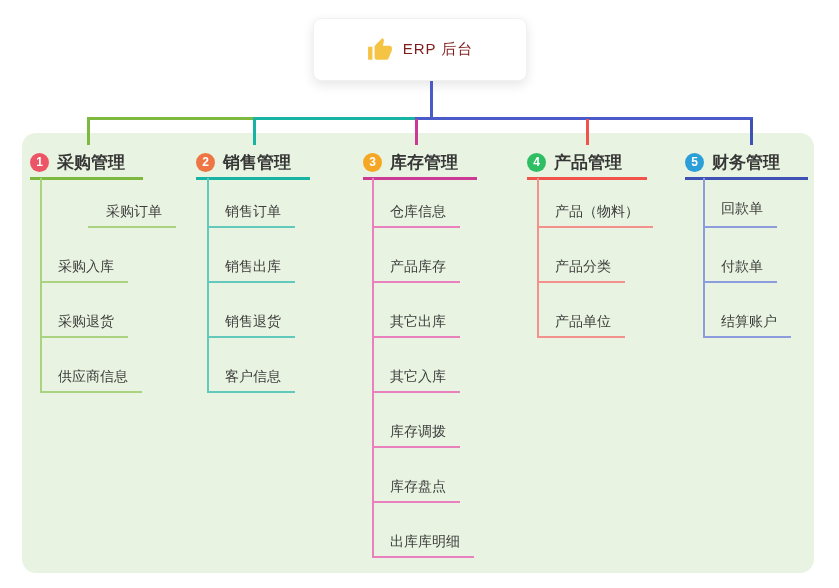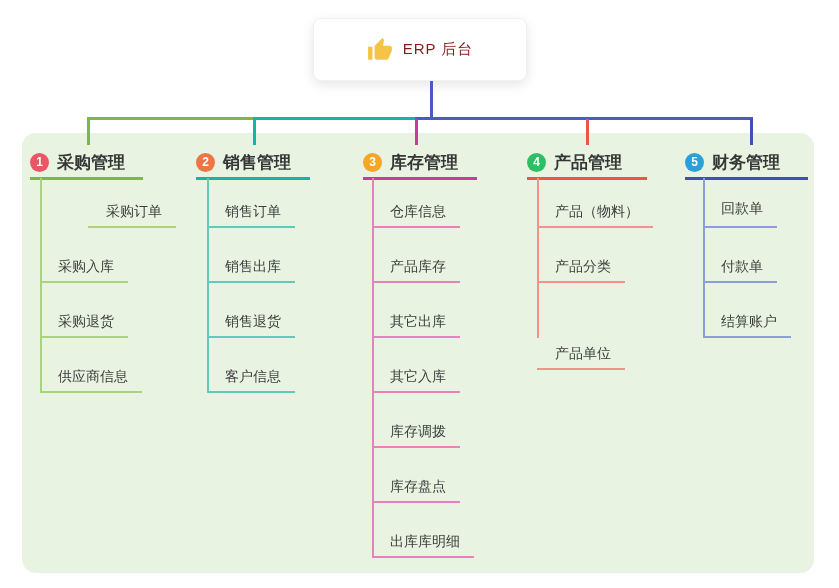--- a/index.html
+++ b/index.html
@@ -135,21 +135,21 @@
         <span class="badge" style="background: rgb(47, 190, 99);">4</span>
         <span class="txt">产品管理</span>
       </div>
       <div class="child-vline" style="left: 537px; top: 178px; height: 160px; background: rgb(244, 145, 140);"></div>
       <div class="child-row" style="left: 537px; top: 196px; border-bottom-color: rgb(244, 145, 140); align-items: flex-end;">
         <span class="txt">产品（物料）</span>
       </div>
       <div class="child-row" style="left: 537px; top: 251px; border-bottom-color: rgb(244, 145, 140);">
         <span class="txt">产品分类</span>
       </div>
-      <div class="child-row" style="left: 537px; top: 306px; border-bottom-color: rgb(244, 145, 140); margin-top: 32px;">
+      <div class="child-row" style="left: 537px; top: 306px; border-bottom-color: rgb(244, 145, 140);">
         <span class="txt">产品单位</span>
       </div>
       <div class="branch-label" style="left: 685px; width: 123px; border-bottom-color: rgb(63, 81, 181);">
         <span class="badge" style="background: rgb(43, 159, 216);">5</span>
         <span class="txt">财务管理</span>
       </div>
       <div class="child-vline" style="left: 703px; top: 178px; height: 160px; background: rgb(140, 156, 221);"></div>
       <div class="child-row" style="left: 703px; top: 196px; border-bottom-color: rgb(140, 156, 221); align-items: center;">
         <span class="txt">回款单</span>
       </div>

